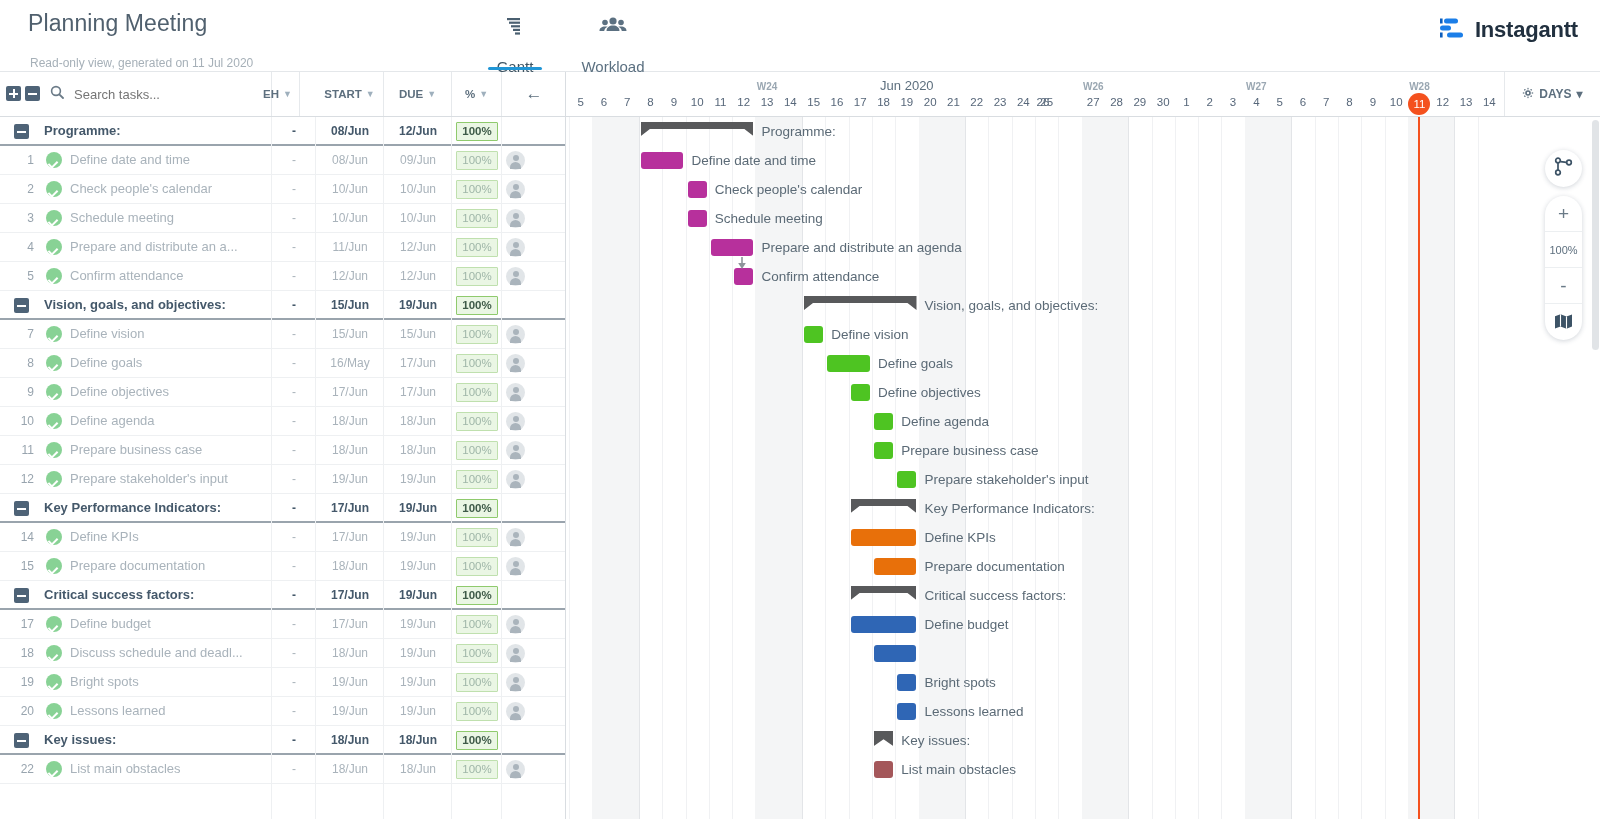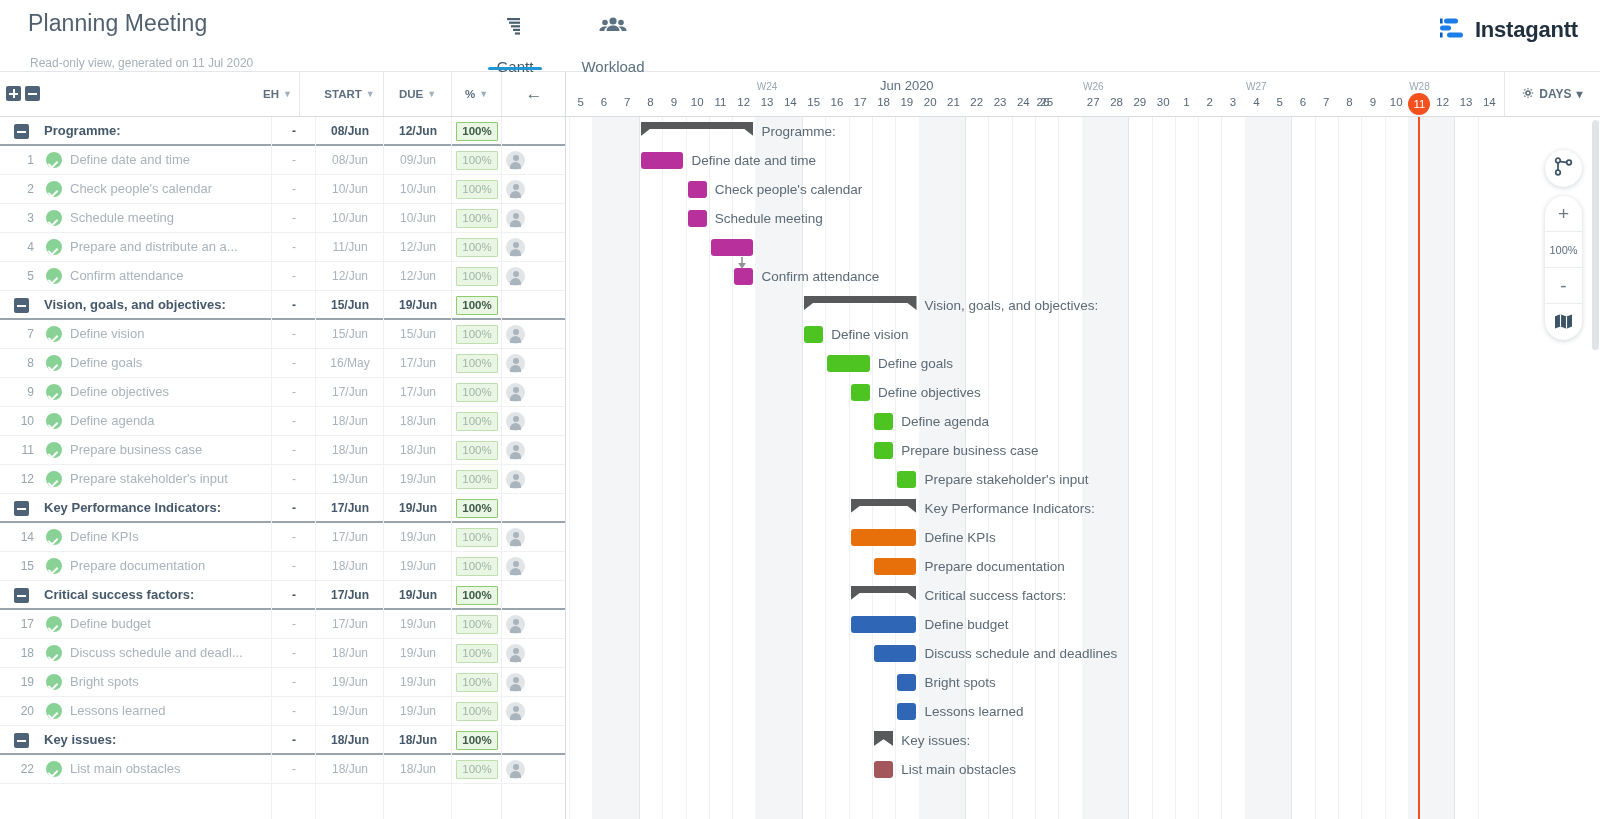--- a/index.html
+++ b/index.html
@@ -99,21 +99,21 @@
     position: absolute; left: 566px; top: 72px;
     width: 1034px; height: 45px; background: #fff;
     border-bottom: 1px solid #d9dde1; overflow: hidden;
   }
   .tl-month {
     position: absolute; top: 6px; font-size: 13px; color: #5d6f7e;
     transform: translateX(-50%); white-space: nowrap; text-align: center;
   }
   .tl-week {
     position: absolute; top: 9px; font-size: 10px; color: #9aa7b2;
-    transform: translateX(-50%); white-space: nowrap;
+    transform: translateX(-50%); white-space: nowrap; font-weight: bold;
   }
   .tl-day {
     position: absolute; top: 24px; font-size: 11.5px; color: #57677a;
     transform: translateX(-50%); white-space: nowrap; text-align: center;
   }
   .tl-day.today {
     color: #fff; width: 22px; height: 22px; line-height: 22px;
     border-radius: 50%; background: #f4511e; top: 21px;
     margin-left: 0;
   }
@@ -306,20 +306,29 @@
       </svg>
     </span>
     <span class="brand-name">Instagantt</span>
   </div>
 </div>
 
 <div class="grid-head">
   <div class="zoombtns">
     <span class="zbtn plus"></span>
     <span class="zbtn"></span>
+  </div>
+  <div class="search-box">
+    <span>
+      <svg width="14" height="14" viewBox="0 0 14 14">
+        <circle cx="6" cy="6" r="4.4" fill="none" stroke="#6b7b88" stroke-width="1.6"></circle>
+        <line x1="9.3" y1="9.3" x2="13" y2="13" stroke="#6b7b88" stroke-width="1.8" stroke-linecap="round"></line>
+      </svg>
+    </span>
+    <input type="text" placeholder="Search tasks..." style="">
   </div>
   <div class="gh-col" id="gh-eh">
     <span>EH</span>
     <span class="fil">▼</span>
   </div>
   <div class="gh-col" id="gh-start">
     <span>START</span>
     <span class="fil">▼</span>
   </div>
   <div class="gh-col" id="gh-due">
@@ -704,20 +713,21 @@
       <div class="g-row" style="top: 58px;">
         <div class="bar" style="left: 121.5px; width: 19.3px; background: rgb(183, 48, 156);"></div>
         <div class="bar-label" style="left: 148.8px;">Check people's calendar</div>
       </div>
       <div class="g-row" style="top: 87px;">
         <div class="bar" style="left: 121.5px; width: 19.3px; background: rgb(183, 48, 156);"></div>
         <div class="bar-label" style="left: 148.8px;">Schedule meeting</div>
       </div>
       <div class="g-row" style="top: 116px;">
         <div class="bar" style="left: 144.8px; width: 42.6px; background: rgb(183, 48, 156);"></div>
+        <div class="bar-label" style="left: 195.4px;">Prepare and distribute an agenda</div>
       </div>
       <div class="g-row" style="top: 145px;">
         <div class="bar" style="left: 168.1px; width: 19.3px; background: rgb(183, 48, 156);"></div>
         <div class="bar-label" style="left: 195.4px;">Confirm attendance</div>
       </div>
       <div class="g-row group" style="top: 174px;">
         <div class="bar summary" style="left: 238px; width: 112.5px;"></div>
         <div class="bar-label" style="left: 358.5px;">Vision, goals, and objectives:</div>
       </div>
       <div class="g-row" style="top: 203px;">
@@ -759,21 +769,20 @@
       <div class="g-row group" style="top: 464px;">
         <div class="bar summary" style="left: 284.6px; width: 65.9px;"></div>
         <div class="bar-label" style="left: 358.5px;">Critical success factors:</div>
       </div>
       <div class="g-row" style="top: 493px;">
         <div class="bar" style="left: 284.6px; width: 65.9px; background: rgb(47, 102, 181);"></div>
         <div class="bar-label" style="left: 358.5px;">Define budget</div>
       </div>
       <div class="g-row" style="top: 522px;">
         <div class="bar" style="left: 307.9px; width: 42.6px; background: rgb(47, 102, 181);"></div>
-        <div class="bar-label" style="left: 358.5px;">Discuss schedule and deadlines</div>
       </div>
       <div class="g-row" style="top: 551px;">
         <div class="bar" style="left: 331.2px; width: 19.3px; background: rgb(47, 102, 181);"></div>
         <div class="bar-label" style="left: 358.5px;">Bright spots</div>
       </div>
       <div class="g-row" style="top: 580px;">
         <div class="bar" style="left: 331.2px; width: 19.3px; background: rgb(47, 102, 181);"></div>
         <div class="bar-label" style="left: 358.5px;">Lessons learned</div>
       </div>
       <div class="g-row group" style="top: 609px;">

